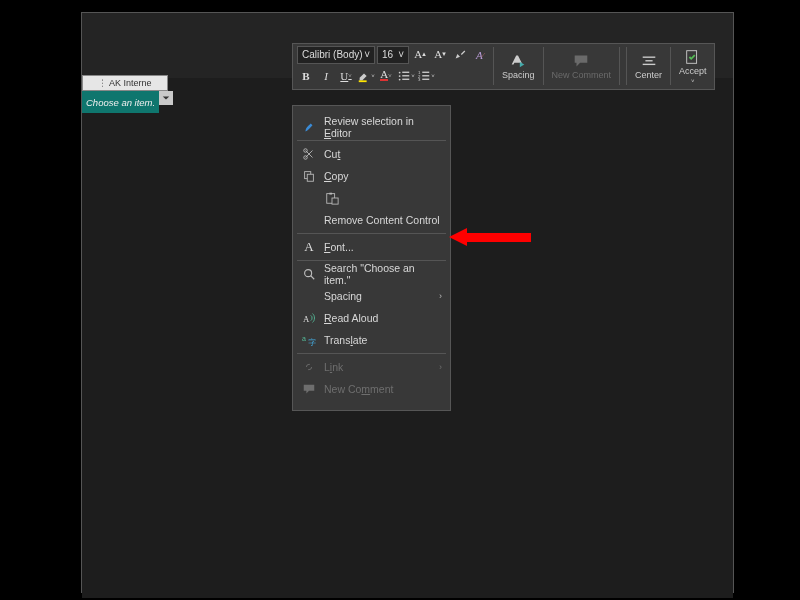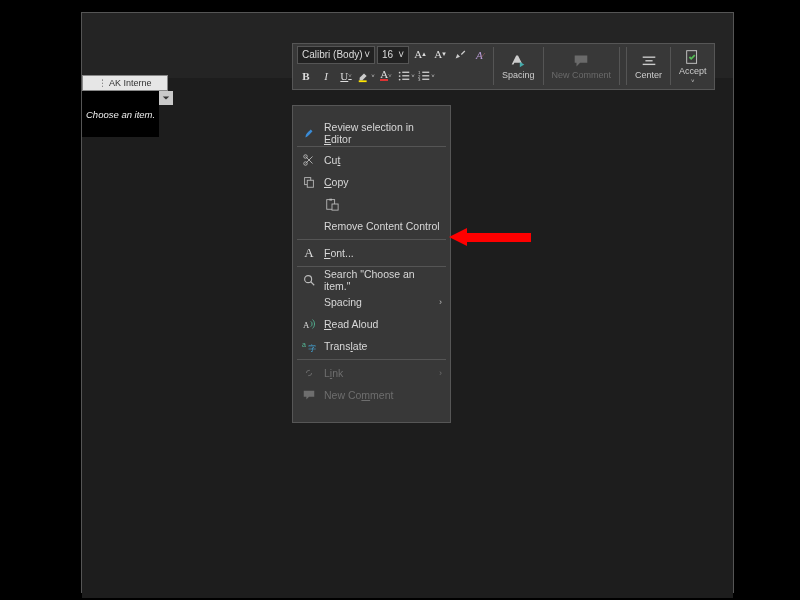--- a/index.html
+++ b/index.html
@@ -1,39 +1,39 @@
 <!DOCTYPE html>
 <html><head>
 <meta charset="utf-8">
 <style>
   html,body{margin:0;padding:0;width:800px;height:600px;background:#000;font-family:"Segoe UI",Arial,sans-serif;overflow:hidden}
   .frame{position:absolute;left:81px;top:12px;width:651px;height:579px;background:#242424;border:1px solid #555}
   .page{position:absolute;left:0;top:65px;width:651px;height:520px;background:#1d1d1d}
   .tag{position:absolute;left:0;top:62px;height:14px;background:#e6e6e6;border:1px solid #888;font-size:9px;color:#333;padding:0 15px;display:flex;align-items:center}
   .tag::before{content:"⋮";margin-right:2px;font-size:9px;color:#666}
-  .cc{position:absolute;left:0;top:78px;height:14px;background:#000000;color:#eee;font-size:9.5px;padding:16px 4px;display:flex;align-items:center;font-style:italic}
+  .cc{position:absolute;left:0;top:78px;height:14px;background:#0f766e;color:#eee;font-size:9.5px;padding:4px 4px;display:flex;align-items:center;font-style:italic}
   .cc-arrow{position:absolute;left:52px;top:78px;width:14px;height:14px;background:#c9c9c9;display:flex;align-items:center;justify-content:center}
   .cc-arrow svg{width:8px;height:8px;fill:#333}
 
   
   .mtb{position:absolute;left:210px;top:30px;width:421px;height:45px;background:#383838;border:1px solid #565656;display:flex}
   .mtb-col{display:flex;flex-direction:column;justify-content:center}
   .mtb-row{display:flex;align-items:flex-start;height:22px}
   .sel{background:#222;border:1px solid #555;color:#ddd;font-size:10px;height:16px;display:flex;align-items:center;padding:0 4px;margin:1px 1px}
   .sel.font{width:68px;justify-content:space-between}
   .sel.size{width:22px;justify-content:space-between}
   .ib{width:18px;height:18px;display:flex;align-items:center;justify-content:center;color:#ddd;font-size:11px;margin:0 1px}
   .ib svg{width:14px;height:14px}
   .vline{width:1px;height:38px;background:#555;margin:3px 3px}
   .big{display:flex;flex-direction:column;align-items:center;justify-content:center;color:#ccc;font-size:9px;padding:0 5px;text-align:center;line-height:1.1}
   .big svg{width:18px;height:18px;margin-bottom:1px}
   .big.dis{color:#6a6a6a}
 
   
-  .ctx{position:absolute;left:210px;top:92px;width:157px;background:#383838;border:1px solid #565656;padding:16px 0;color:#d8d8d8;font-size:10.5px}
+  .ctx{position:absolute;left:210px;top:92px;width:157px;background:#383838;border:1px solid #565656;padding:10px 0;color:#d8d8d8;font-size:10.5px}
   .ctx-item{display:flex;align-items:center;height:22px;padding:0 8px;position:relative}
   .ctx-item.dis{color:#6e6e6e}
   .ctx-ico{width:16px;height:16px;margin-right:7px;display:flex;align-items:center;justify-content:center;flex-shrink:0}
   .ctx-ico svg{width:14px;height:14px}
   .ctx-sep{height:1px;background:#555;margin:2px 4px}
   .ctx-arrow{position:absolute;right:8px;font-size:9px;color:#bbb}
   .u{text-decoration:underline}
 
   
   .arrow{position:absolute;left:367px;top:215px;width:82px;height:18px}

